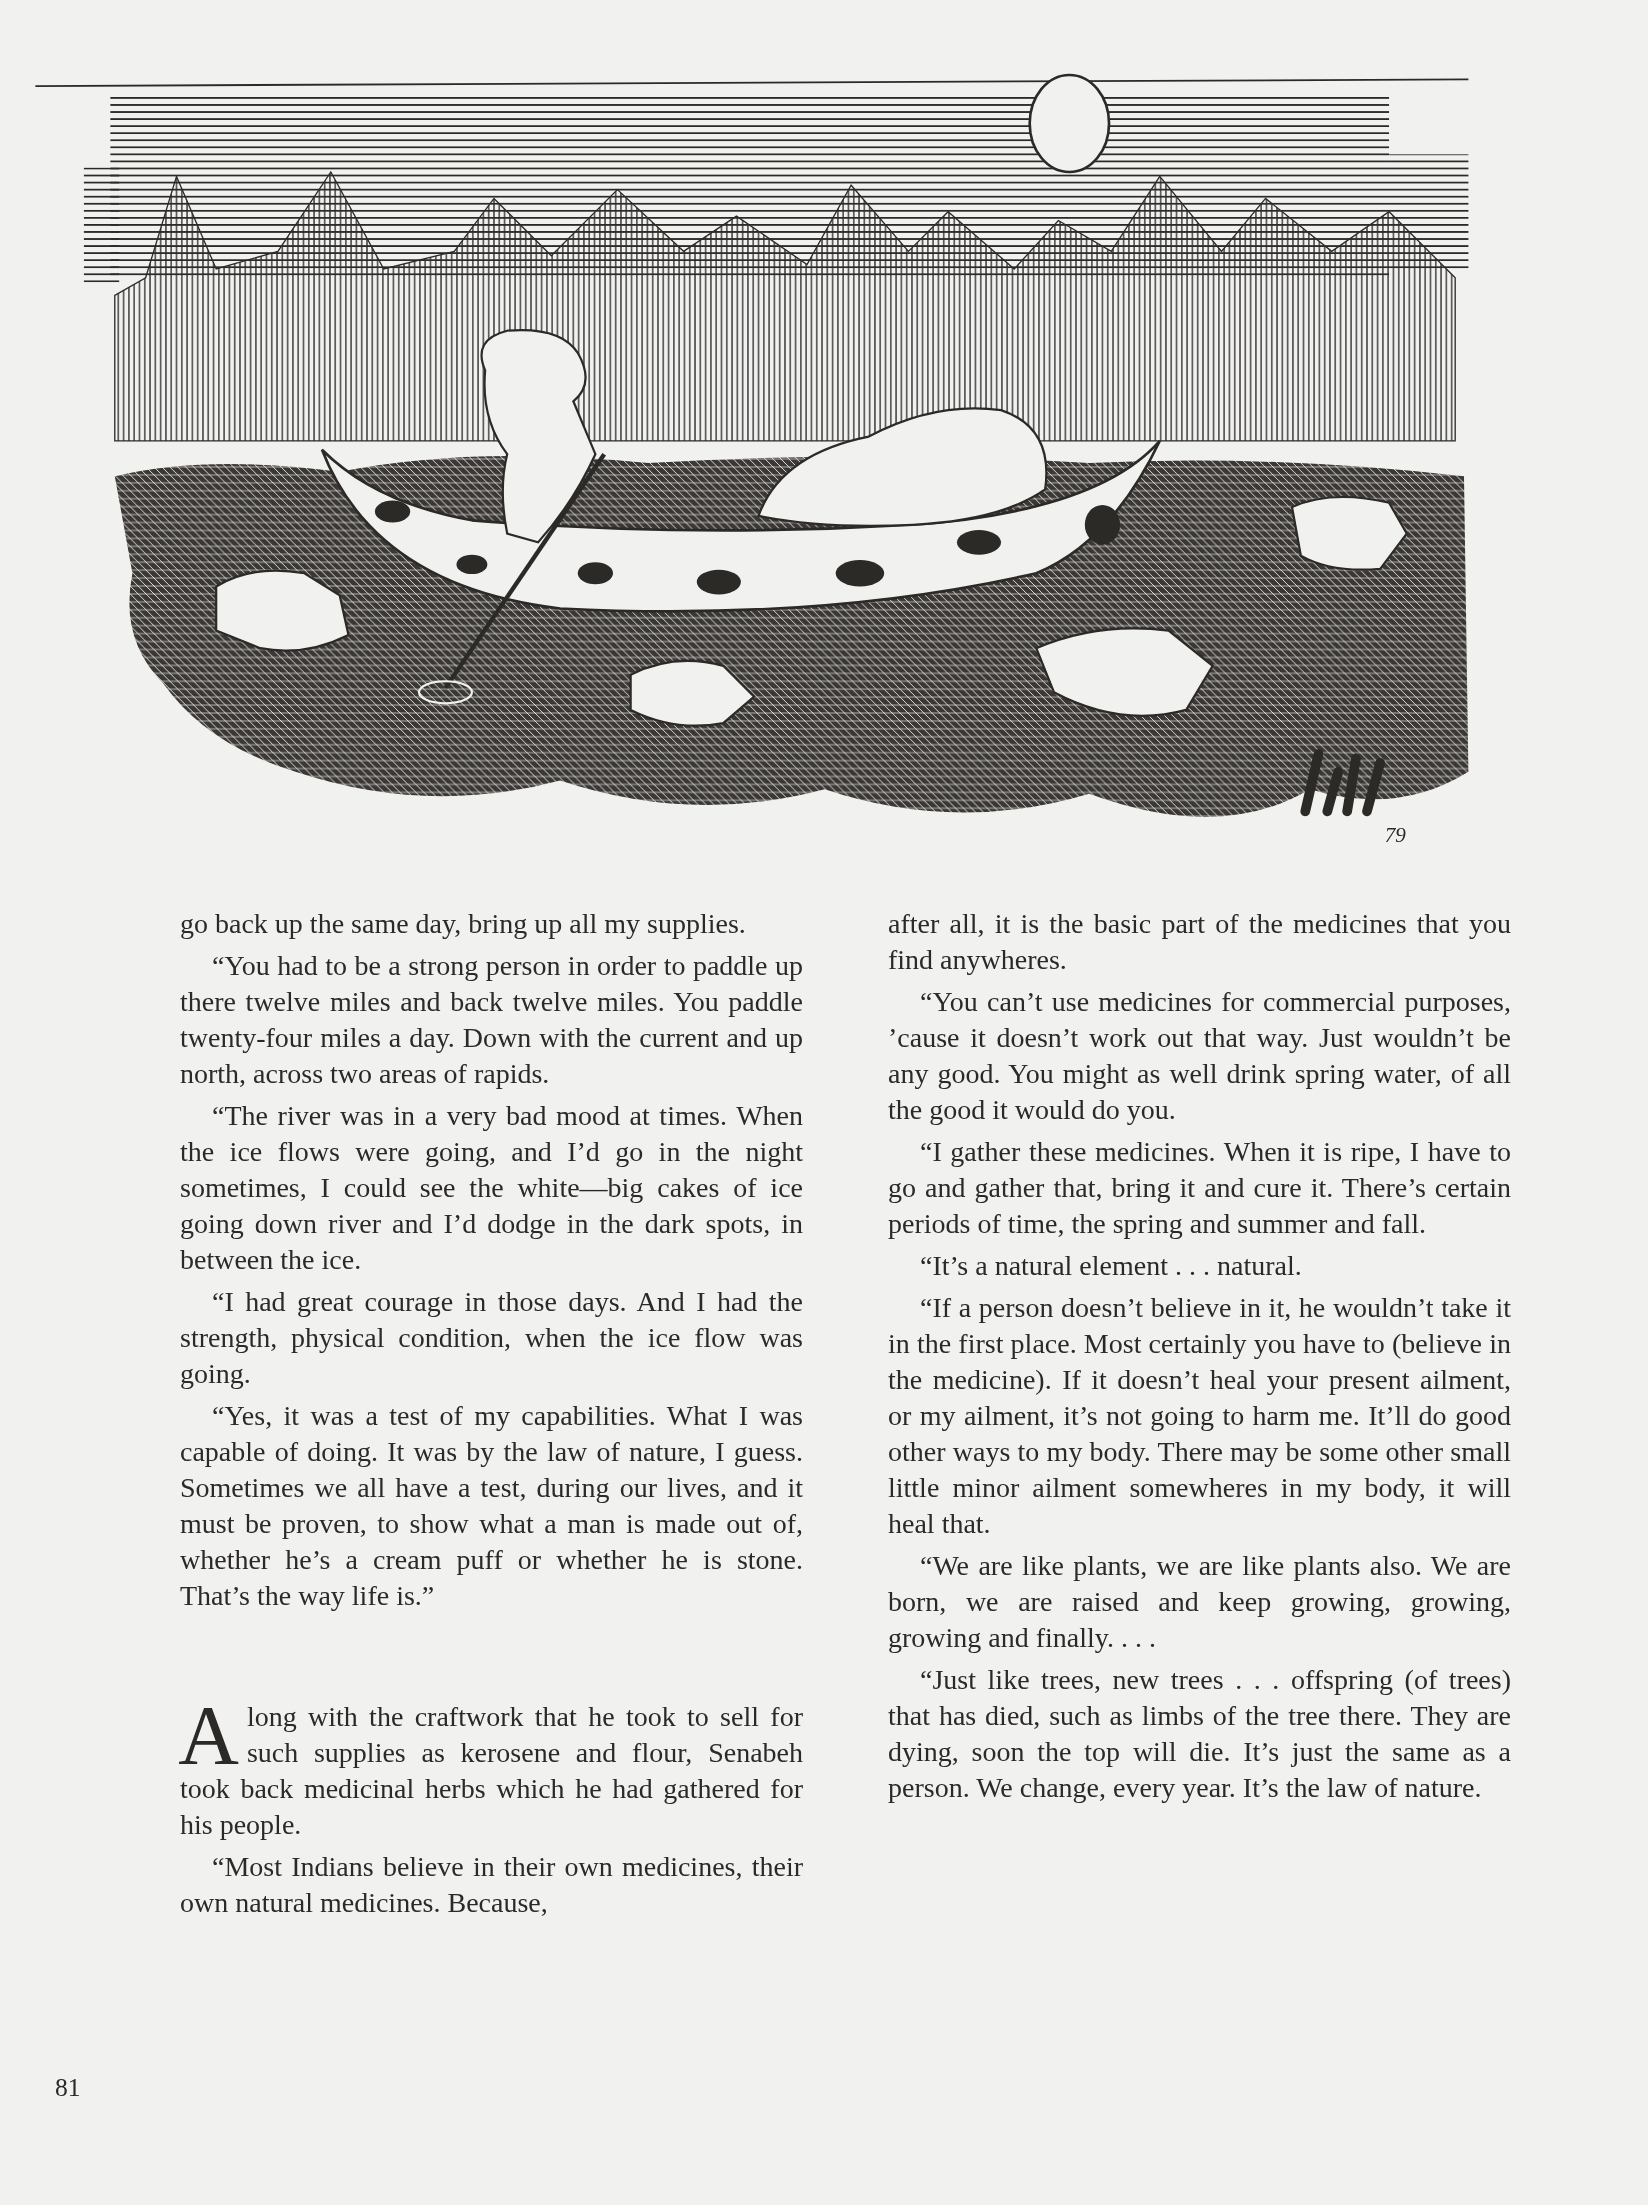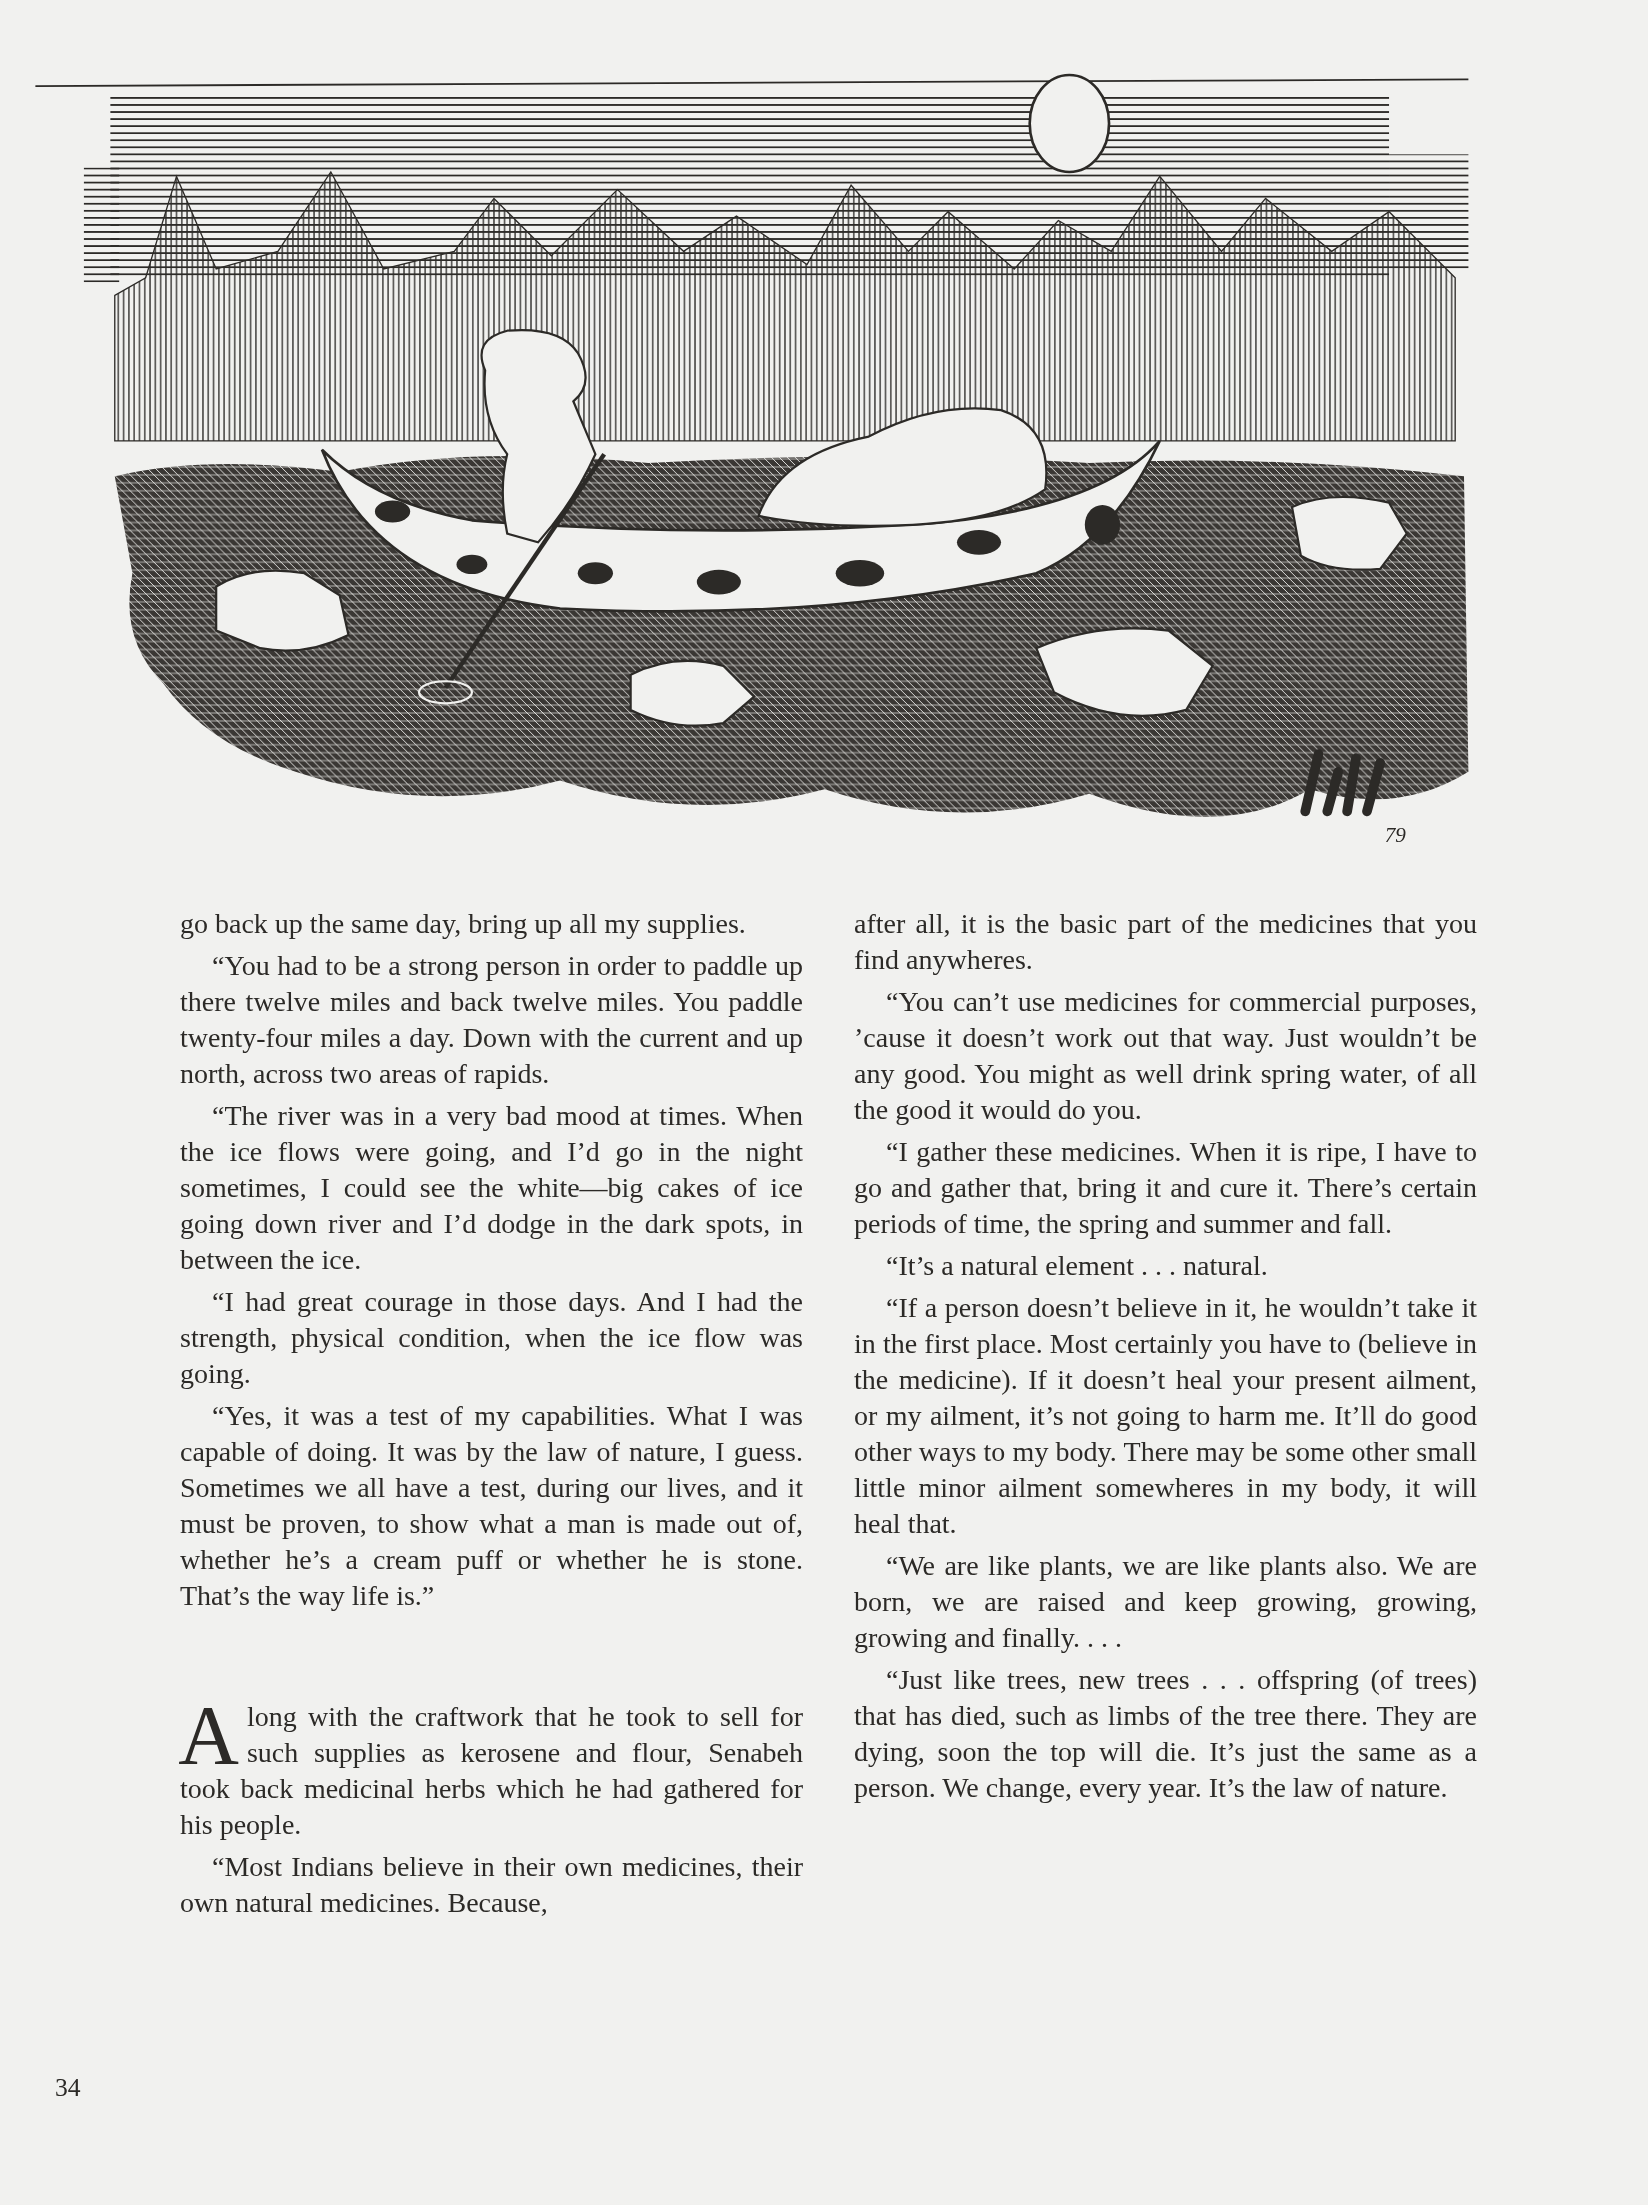--- a/index.html
+++ b/index.html
@@ -14,21 +14,21 @@
       position: absolute; left: 31px; top: 66px;
       width: 1530px; height: 794px; text-decoration: underline;
     }
     .illustration svg { width: 100%; height: 100%; display: block; }
     .column {
       position: absolute; top: 900px; width: 635px;
       font-size: 28px; line-height: 36px;
       text-align: justify; hyphens: manual;
     }
     .col-left { left: 174px; }
-    .col-right { left: 848px; }
+    .col-right { left: 882px; }
     .column p { margin: 6px; text-indent: 32px; }
     .column p.cont { text-indent: 0; }
     .spacer { height: 73px; }
     .dropcap-para { text-indent: 0 !important; }
     .dropcap {
       float: left; font-size: 84px; line-height: 66px;
       margin: 3.5px 8px 0 -1.8px; font-weight: normal;
     }
     .page-number {
       position: absolute; left: 55px; top: 2073px;
@@ -115,14 +115,14 @@
 <div class="column col-right">
   <p class="cont">after all, it is the basic part of the medicines that you find anywheres.</p>
   <p>“You can’t use medicines for commercial purposes, ’cause it doesn’t work out that way. Just wouldn’t be any good. You might as well drink spring water, of all the good it would do you.</p>
   <p>“I gather these medicines. When it is ripe, I have to go and gather that, bring it and cure it. There’s certain periods of time, the spring and summer and fall.</p>
   <p>“It’s a natural element . . . natural.</p>
   <p>“If a person doesn’t believe in it, he wouldn’t take it in the first place. Most certainly you have to (believe in the medi­cine). If it doesn’t heal your present ailment, or my ailment, it’s not going to harm me. It’ll do good other ways to my body. There may be some other small little minor ailment somewheres in my body, it will heal that.</p>
   <p>“We are like plants, we are like plants also. We are born, we are raised and keep growing, growing, growing and finally. . . .</p>
   <p>“Just like trees, new trees . . . offspring (of trees) that has died, such as limbs of the tree there. They are dying, soon the top will die. It’s just the same as a person. We change, every year. It’s the law of nature.</p>
 </div>
 
-<div class="page-number">34</div>
+<div class="page-number">81</div>
 
 
 </body></html>

